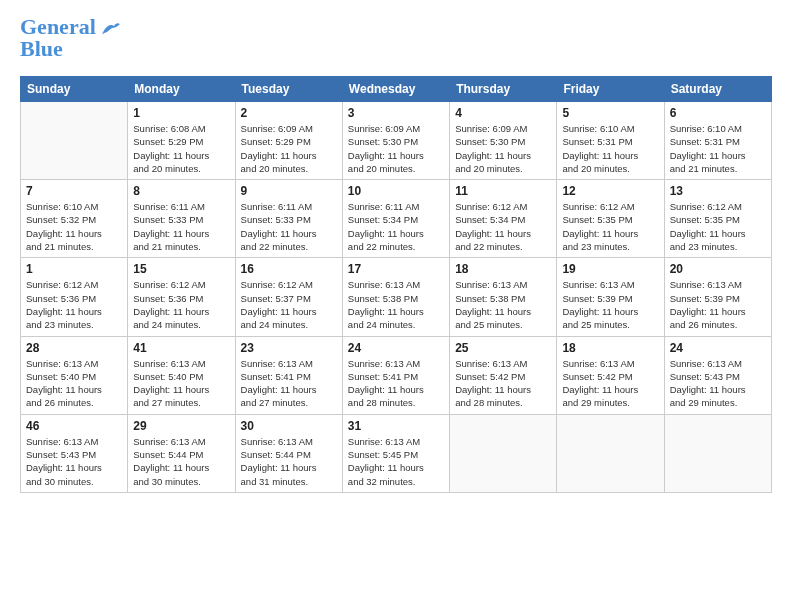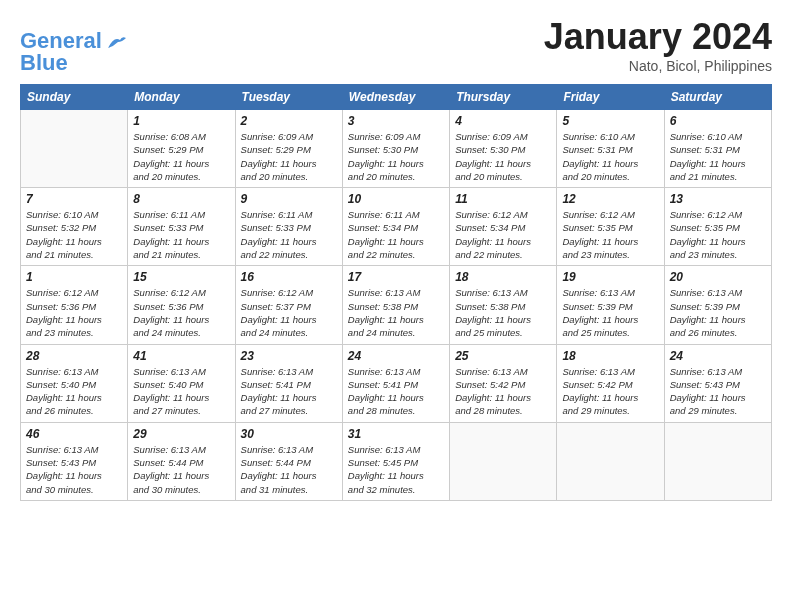--- a/index.html
+++ b/index.html
@@ -12,22 +12,23 @@
     }
     .page {
       width: 792px;
       height: 612px;
       padding: 16px 20px 10px 20px;
       background: #fff;
     }
     .header {
       display: flex;
       justify-content: space-between;
-      align-items: flex-end;
-      margin-bottom: 10px;
+      align-items: center;
+      margin-bottom: 16px;
+      font-family: Liberation Serif, serif;
     }
     .logo {
       display: flex;
       flex-direction: column;
       align-items: flex-start;
     }
     .logo-text {
       font-size: 22px;
       font-weight: bold;
       color: #1a3a5c;
@@ -45,21 +46,20 @@
       color: #222;
     }
     .cal-subtitle {
       font-size: 14px;
       color: #555;
     }
     table {
       width: 100%;
       border-collapse: collapse;
       font-size: 10.5px;
-      font-style: italic;
     }
     thead tr th {
       background: #3a6faf;
       color: #fff;
       padding: 5px 6px;
       text-align: left;
       font-size: 12px;
       font-weight: bold;
       border: 1px solid #3a6faf;
     }
@@ -99,24 +99,20 @@
       <div style="display:flex;align-items:center;">
         <span class="logo-text">
           <span>General</span><br>
           <span style="color:#4a90d9;">Blue</span>
         </span>
         <svg style="margin-left:4px;margin-top:-18px;" width="22" height="18" viewBox="0 0 22 18">
           <path d="M2,14 Q8,2 14,6 Q16,2 20,4 Q16,8 12,8 Q8,12 2,14Z" fill="#4a90d9"></path>
         </svg>
       </div>
     </div>
-    <div class="title-block">
-      <div class="cal-title">January 2024</div>
-      <div class="cal-subtitle">Nato, Bicol, Philippines</div>
-    </div>
   </div>
 
   <table>
     <thead>
       <tr>
       <th>Sunday</th>
           <th>Monday</th>
           <th>Tuesday</th>
           <th>Wednesday</th>
           <th>Thursday</th>

